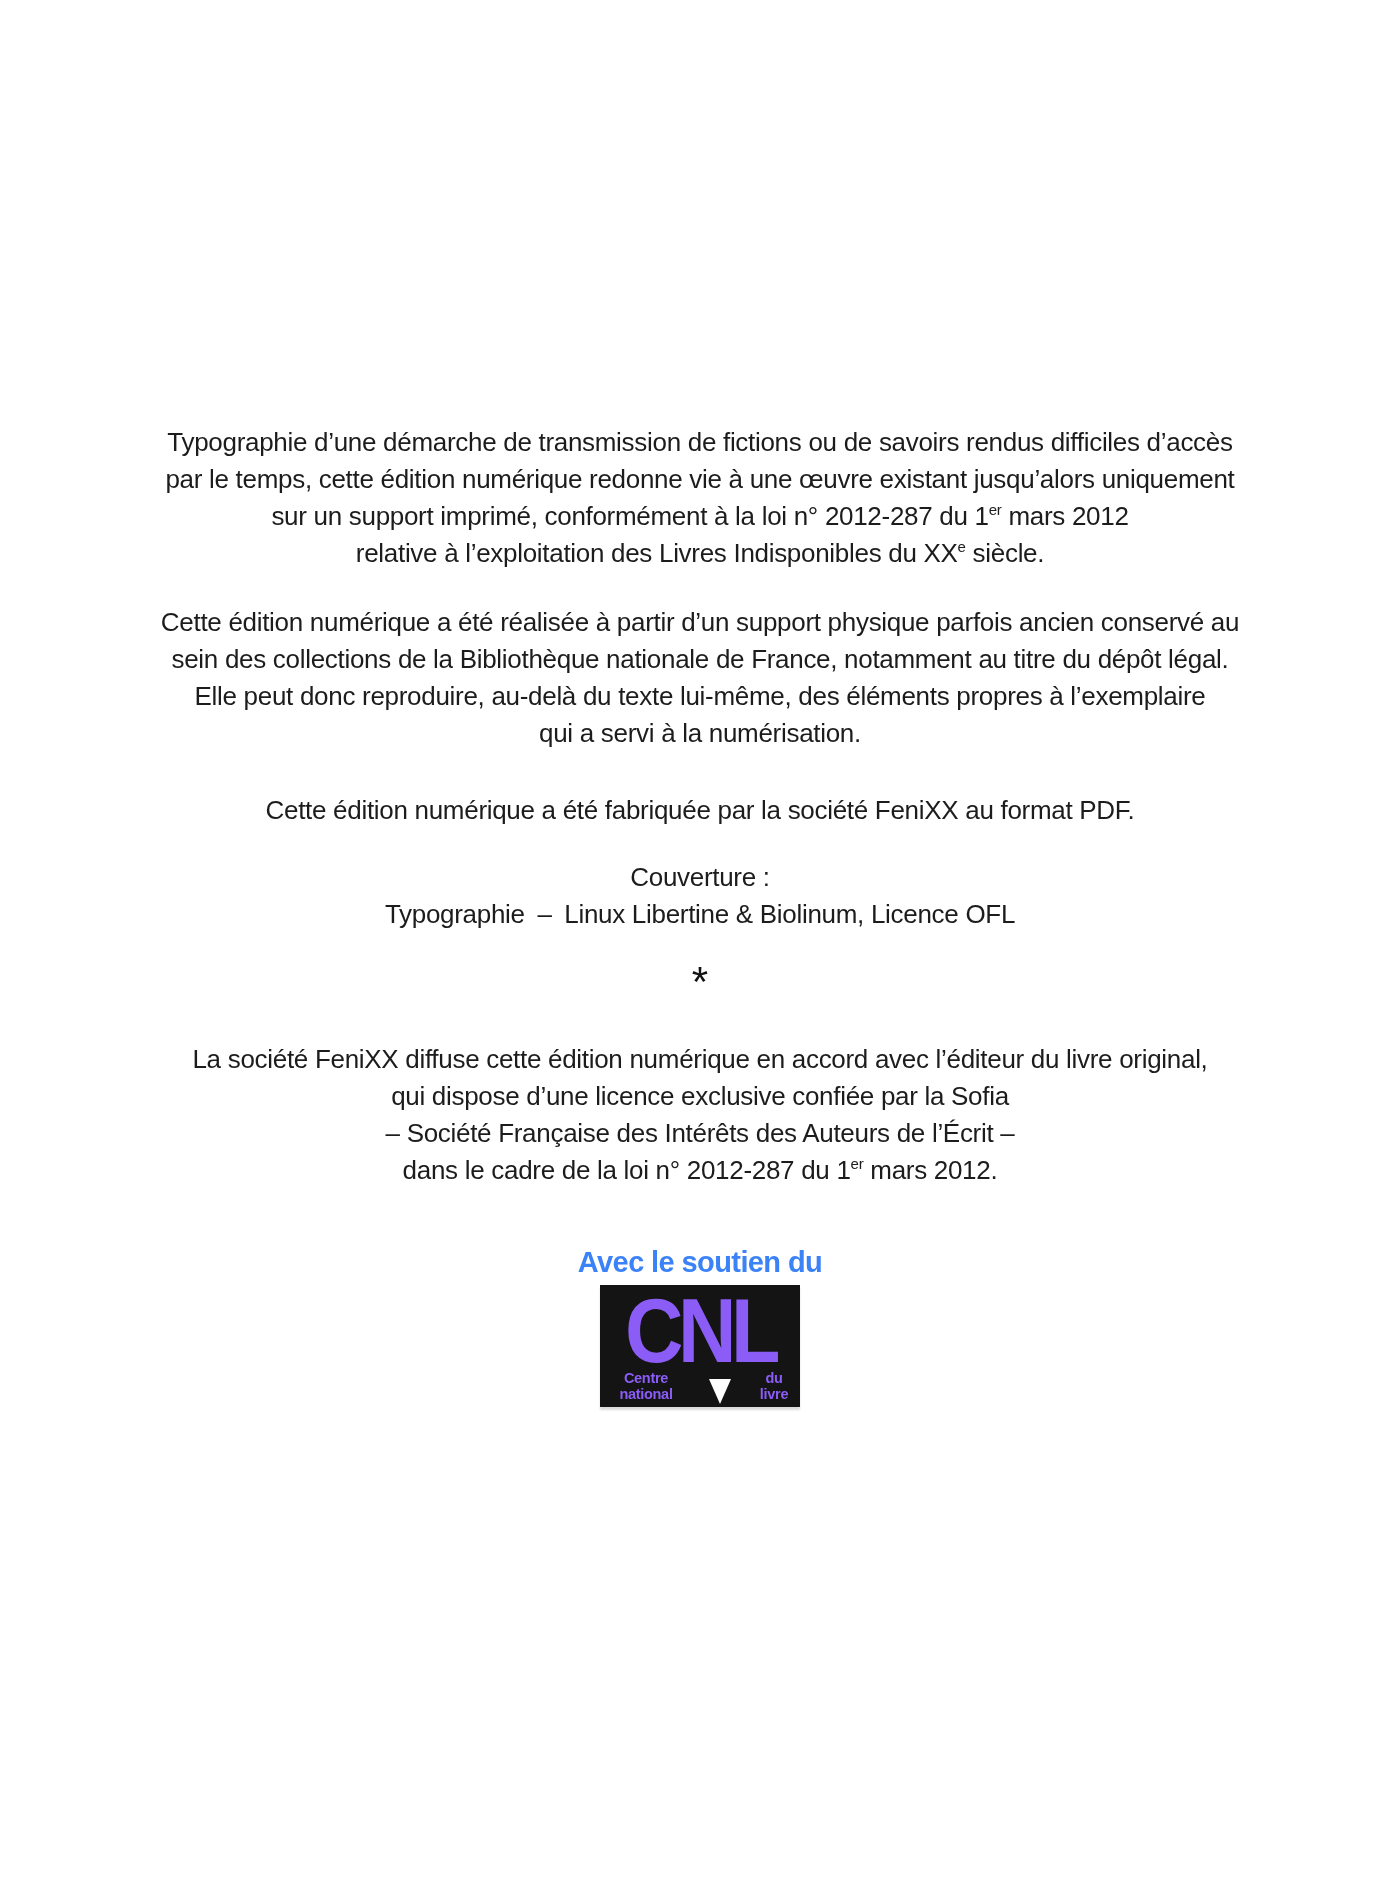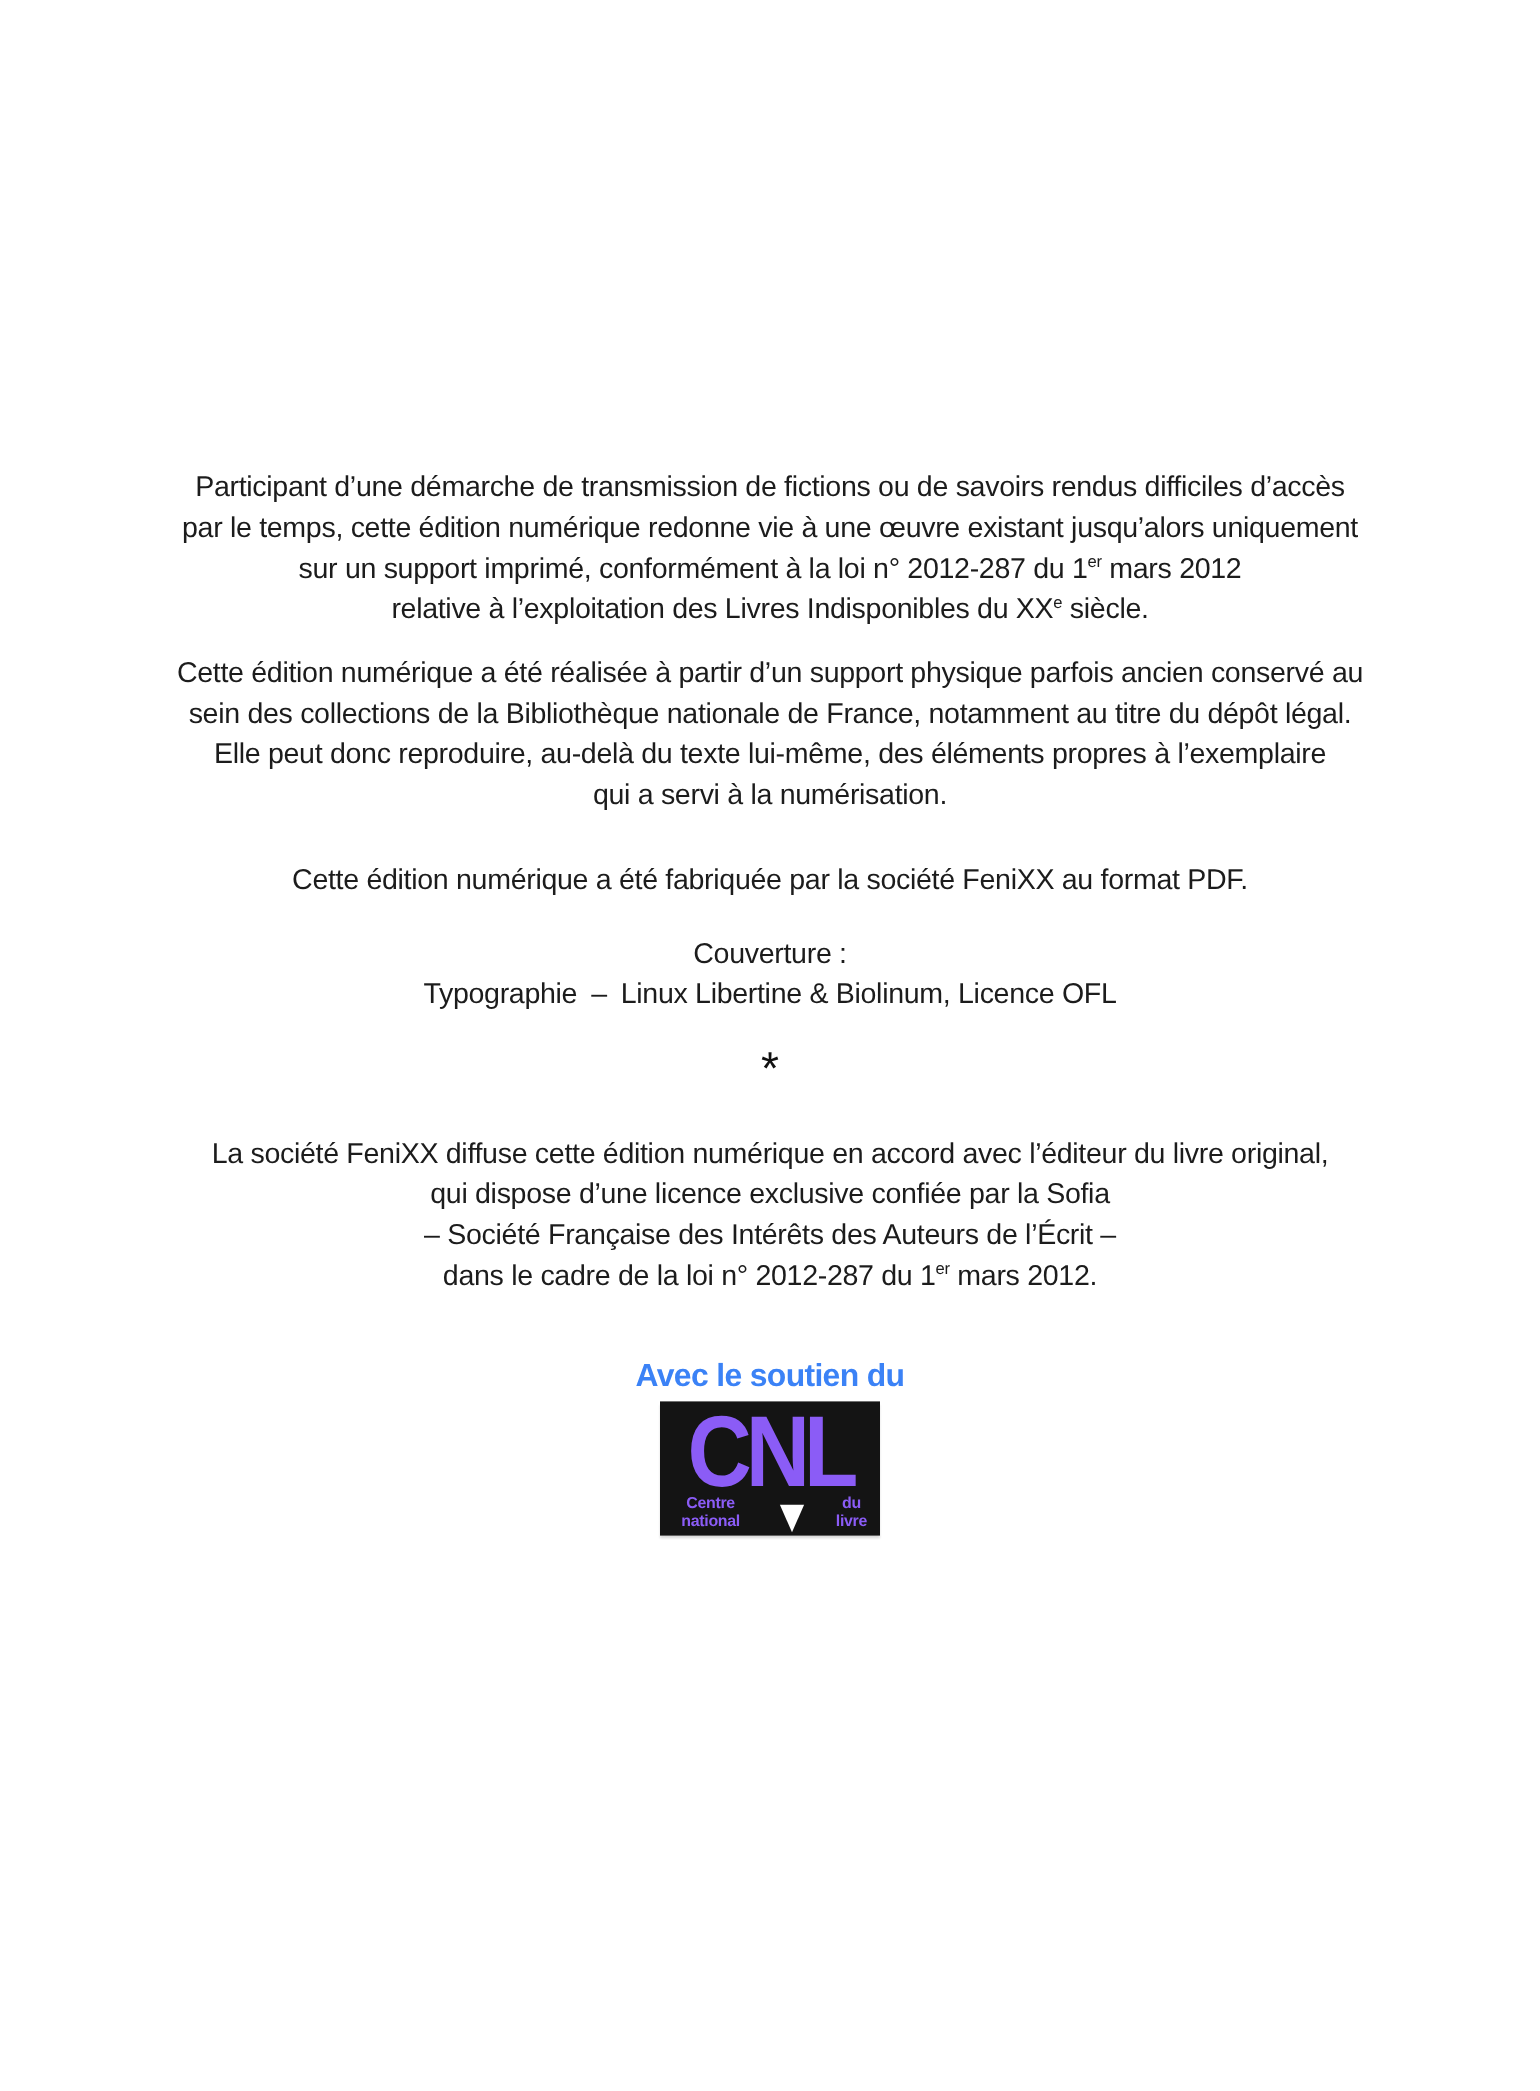--- a/index.html
+++ b/index.html
@@ -27,21 +27,21 @@
     letter-spacing: -0.3px;
   }
   .line {
     white-space: nowrap;
   }
   sup {
     font-size: 0.58em;
     vertical-align: super;
     line-height: 0;
   }
-  .gap-source      { margin-top: 21px; }
+  .gap-source      { margin-top: 32px; }
   .gap-fenixx      { margin-top: 40px; }
   .gap-cover       { margin-top: 30px; }
   .sep {
     margin-top: 24px;
     font-size: 42px;
     line-height: 50px;
     color: #111;
   }
   .gap-distrib     { margin-top: 34px; }
   .support {
@@ -95,21 +95,21 @@
     border-top: 25px solid #ffffff;
     margin-bottom: -2px;
   }
 </style>
 </head>
 <body>
 
 <div class="page">
 
   <div class="para">
-      <div class="line">Participant d’une démarche de transmission de fictions ou de savoirs rendus difficiles d’accès</div>
+      <div class="line">Typographie d’une démarche de transmission de fictions ou de savoirs rendus difficiles d’accès</div>
       <div class="line">par le temps, cette édition numérique redonne vie à une œuvre existant jusqu’alors uniquement</div>
       <div class="line">sur un support imprimé, conformément à la loi n° 2012-287 du 1<sup>er</sup> mars 2012</div>
       <div class="line">relative à l’exploitation des Livres Indisponibles du XX<sup>e</sup> siècle.</div>
     </div>
 
   <div class="para gap-source">
       <div class="line">Cette édition numérique a été réalisée à partir d’un support physique parfois ancien conservé au</div>
       <div class="line">sein des collections de la Bibliothèque nationale de France, notamment au titre du dépôt légal.</div>
       <div class="line">Elle peut donc reproduire, au-delà du texte lui-même, des éléments propres à l’exemplaire</div>
       <div class="line">qui a servi à la numérisation.</div>

